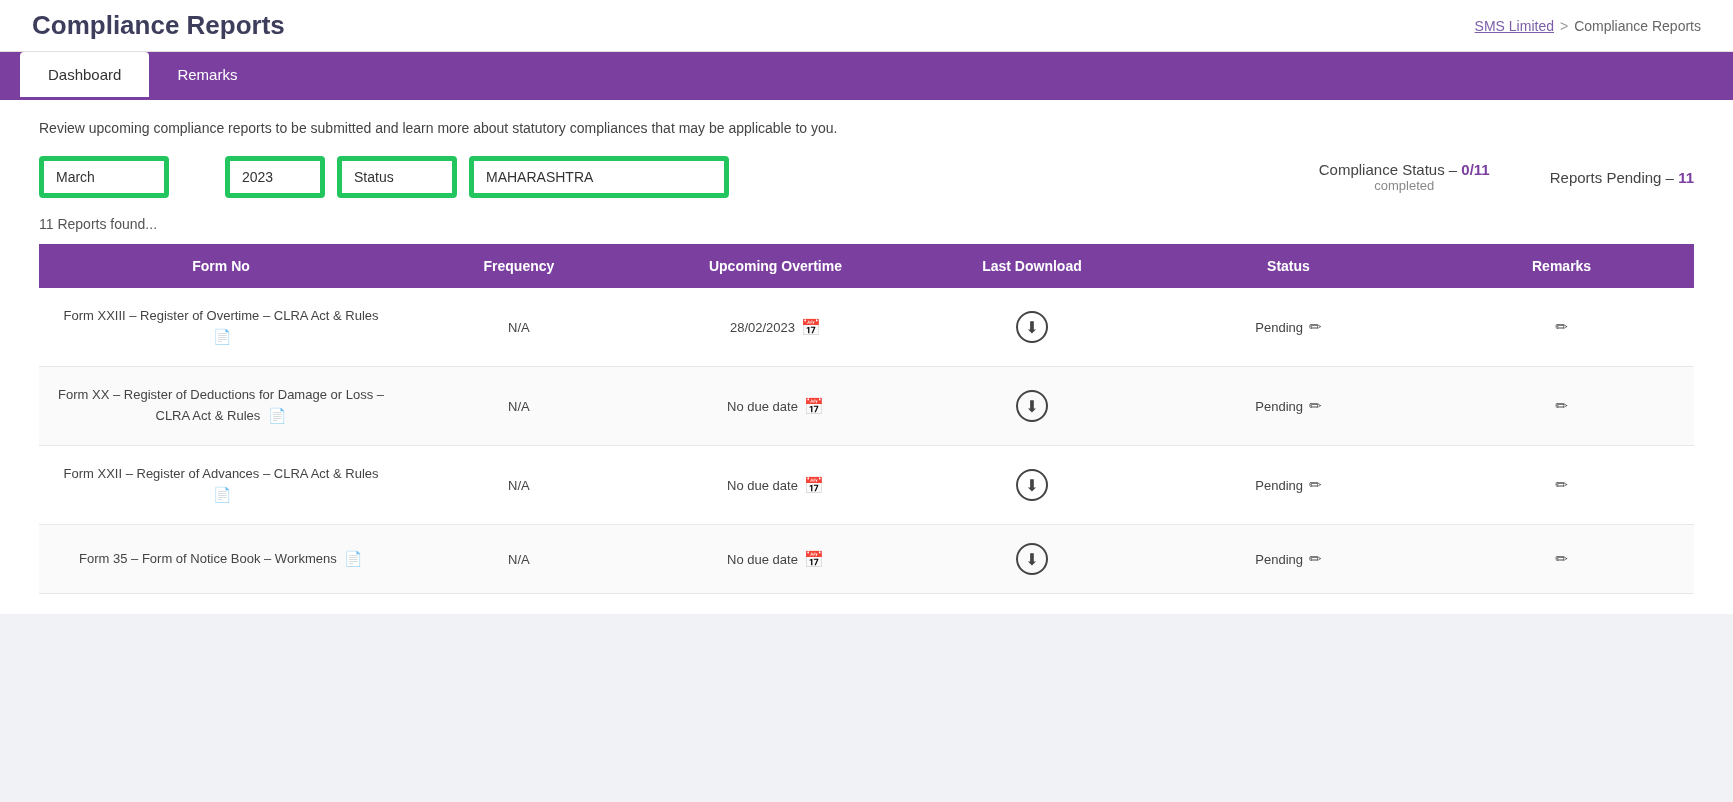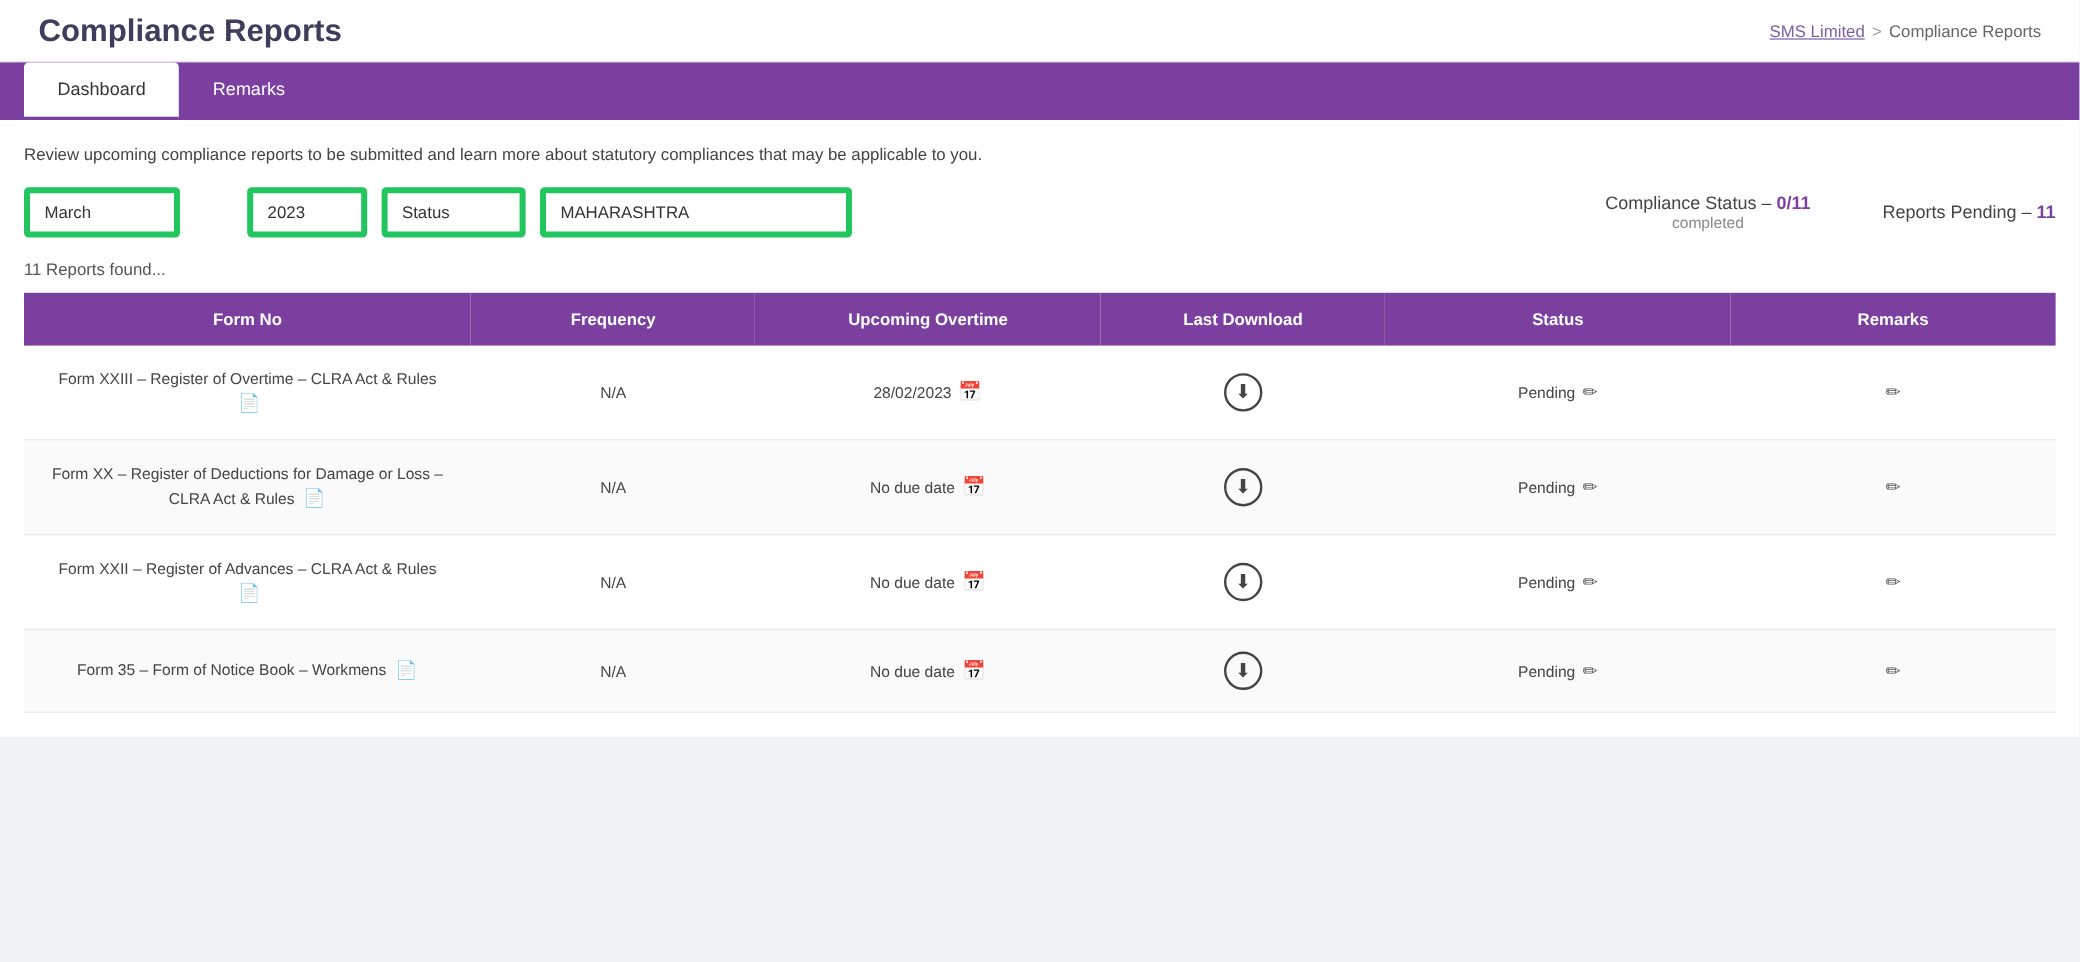--- a/index.html
+++ b/index.html
@@ -67,21 +67,21 @@
       background: #fff;
       color: #333;
       border-bottom: 3px solid #7b3fa0;
       border-radius: 4px 4px 0 0;
     }
 
     
     .main-content {
       background: #fff;
       margin: 0;
-      padding: 20px 20px;
+      padding: 20px 39px;
     }
 
     .description-text {
       color: #444;
       font-size: 14px;
       margin-bottom: 20px;
     }
 
     
     .filters-row {

